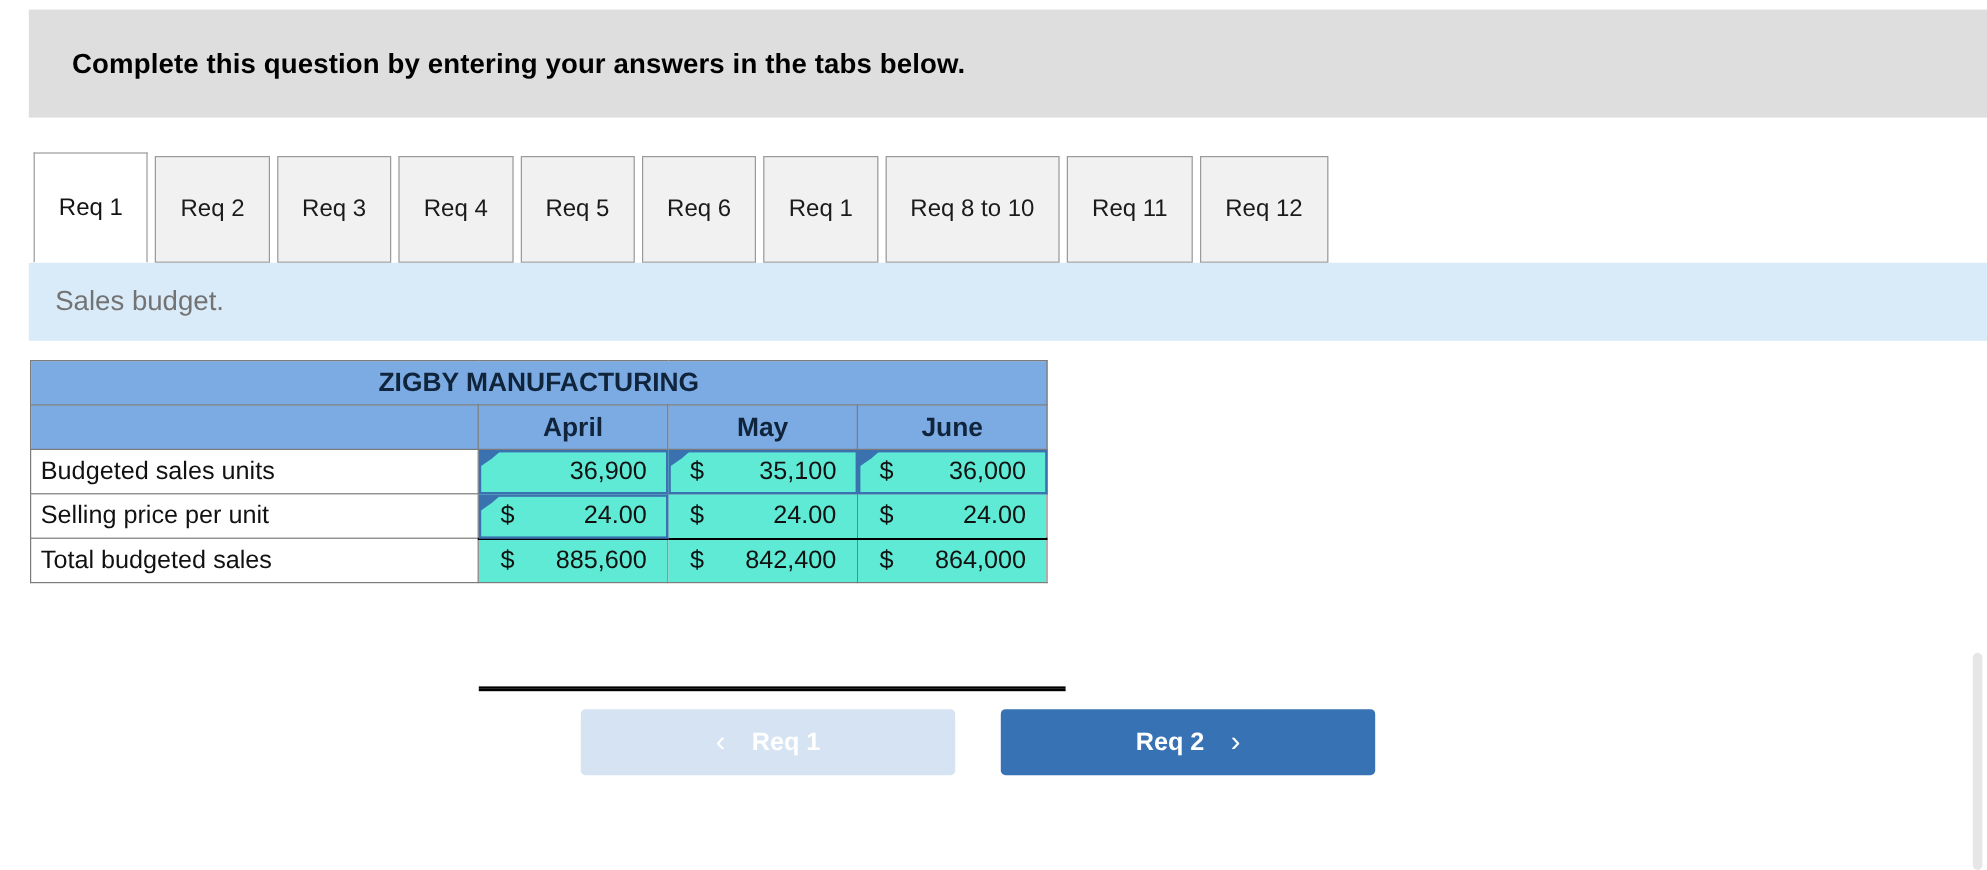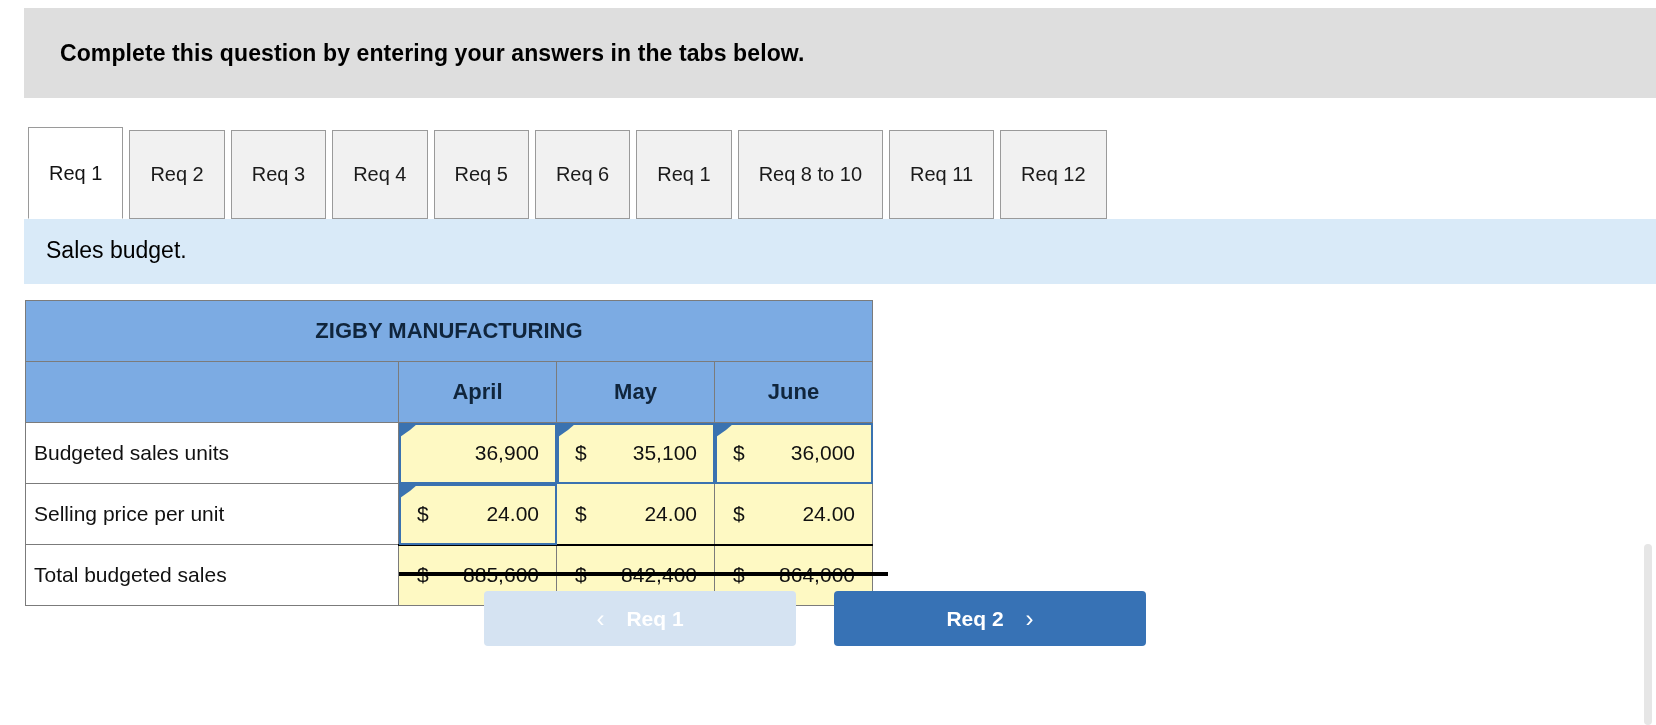--- a/index.html
+++ b/index.html
@@ -73,38 +73,38 @@
     top: 219px;
     width: 1632px;
     height: 65px;
     background: #d9eaf8;
   }
   .subband-text {
     position: absolute;
     left: 22px;
     top: 18px;
     font-size: 23px;
-    color: #000000;
+    color: #737373;
   }
 
   
   .tablewrap {
     position: absolute;
     left: 25px;
     top: 300px;
   }
   table.budget {
     border-collapse: collapse;
     table-layout: fixed;
     font-size: 21px;
     color: #111111;
   }
   table.budget td {
     border: 1px solid #7b7b7b;
-    height: 61px;
+    height: 37px;
     box-sizing: border-box;
     padding: 0 8px;
     vertical-align: middle;
   }
   .hd {
     background: #7cabe3;
     font-weight: bold;
     text-align: center;
     color: #10253c;
     font-size: 22px;
@@ -117,21 +117,21 @@
 
   .rowlabel {
     text-align: left;
     padding-left: 9px;
     background: #ffffff;
     margin-top: 36px;
   }
 
   .money {
     position: relative;
-    background: #fef9c3;
+    background: #5eead4;
     padding: 0;
   }
   .money .inner {
     display: flex;
     align-items: center;
     height: 100%;
     padding: 0 9px 0 10px;
     box-sizing: border-box;
   }
   .money .sym {

